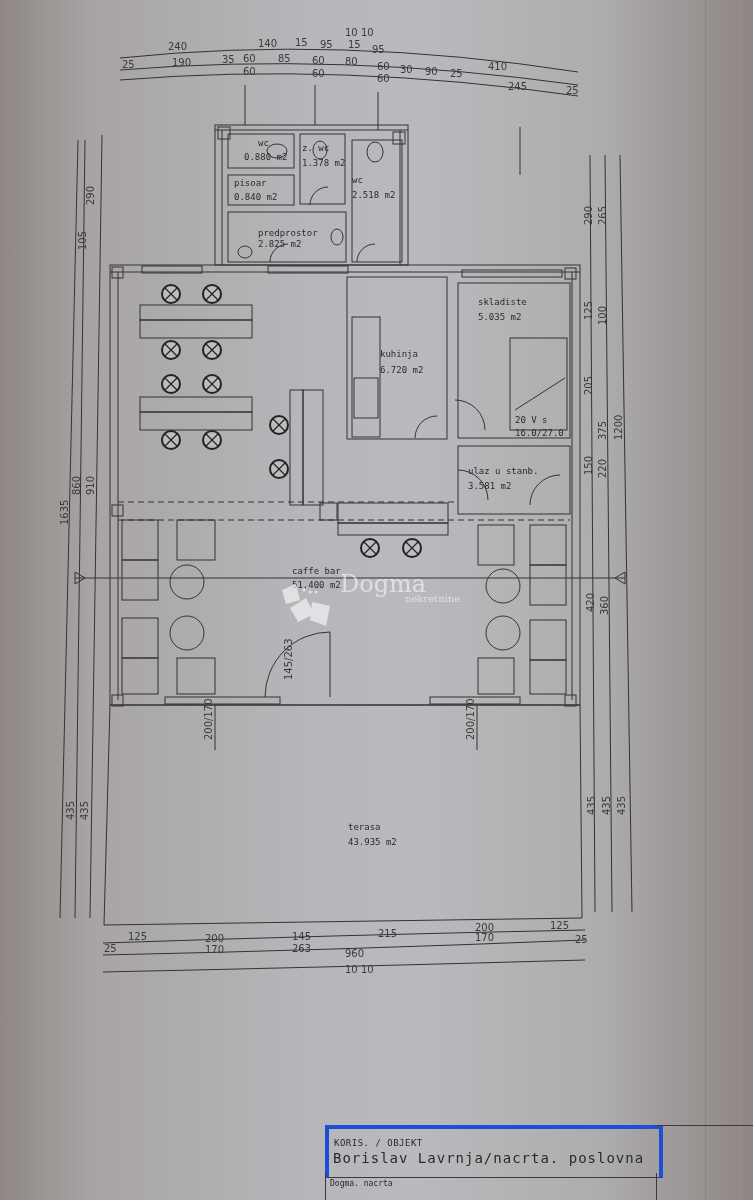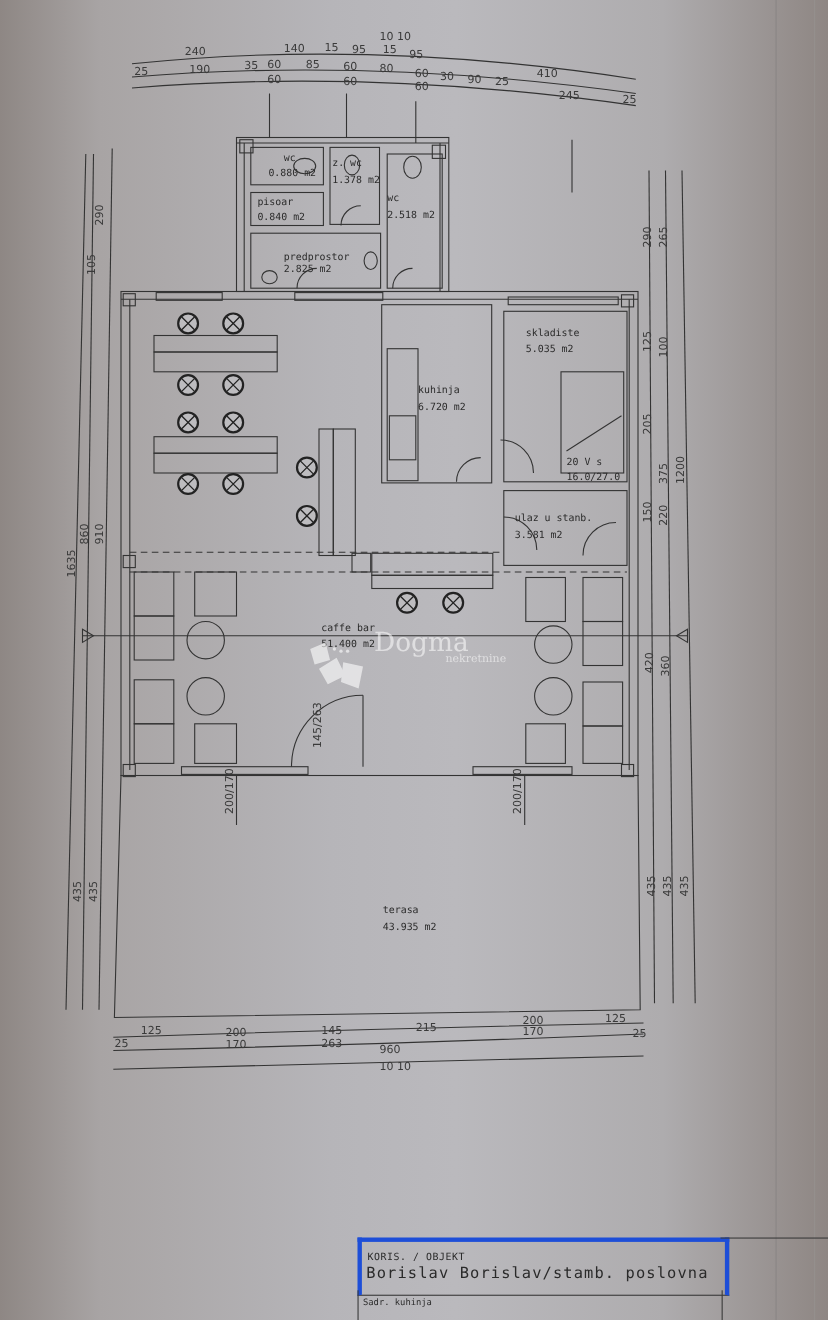--- a/index.html
+++ b/index.html
@@ -282,19 +282,19 @@
         <circle cx="316" cy="592" r="1.5"></circle>
     </g>
     <text class="wm" x="340" y="592" font-size="24">Dogma</text>
     <text class="wm" x="405" y="602" font-size="10">nekretnine</text>
   </g>
 </svg>
 
 <div class="title-block">
   <div class="tb-box">
     <div class="tb-caption">KORIS. / OBJEKT</div>
-    <div class="tb-main">Borislav Borislav/stamb. poslovna</div>
+    <div class="tb-main">Borislav Lavrnja/nacrta. poslovna</div>
   </div>
   <div class="tb-right"></div>
   <div class="tb-lower">
-    <div class="tb-sub">Sadr. kuhinja</div>
+    <div class="tb-sub">Dogma. nacrta</div>
   </div>
 </div>
 
 </body></html>

